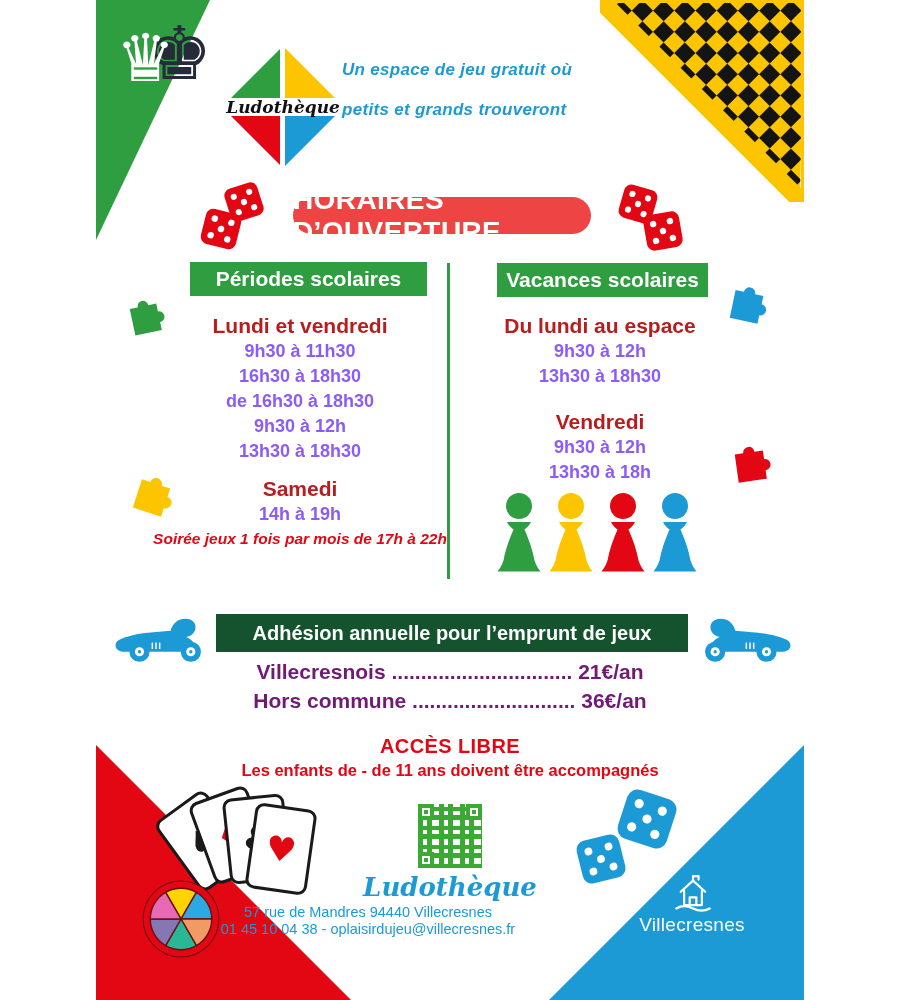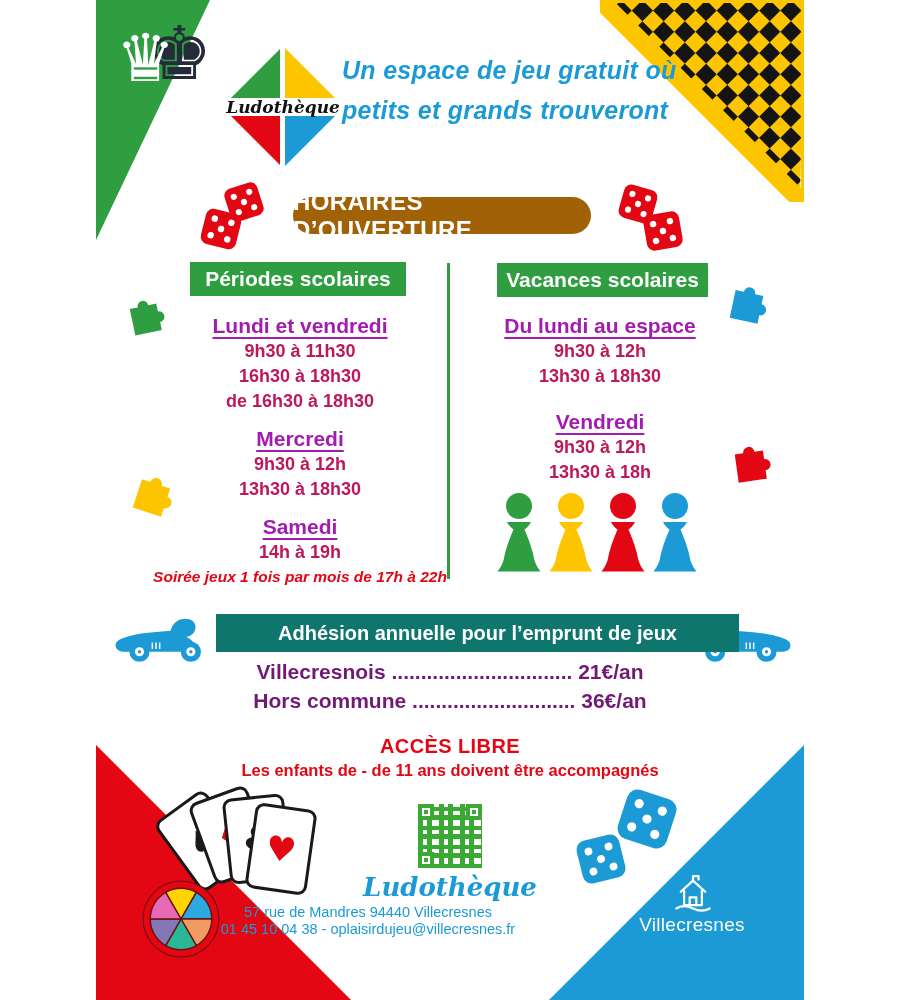--- a/index.html
+++ b/index.html
@@ -21,38 +21,38 @@
   
   .logo{left:222px;top:46px;width:122px;height:122px;}
   .logo .diamond{position:absolute;inset:0;
      background:conic-gradient(#fdc500 0 25%,#1b9ad6 0 50%,#e30613 0 75%,#2f9e41 0 100%);
      clip-path:polygon(50% 0,100% 50%,50% 100%,0 50%);}
   .logo .band-h{position:absolute;left:-4px;right:-4px;top:52px;height:18px;background:#fff;}
   .logo .band-v{position:absolute;top:-4px;bottom:-4px;left:58px;width:5px;background:#fff;}
   .logo .logo-text{position:absolute;left:-10px;right:-10px;top:51px;text-align:center;
      font-size:17px;color:#111;}
 
-  .headline{left:342px;top:50px;width:350px;color:#1b9ad6;font-size:25px;line-height:40px;
+  .headline{left:342px;top:50px;width:350px;color:#1b9ad6;font-size:17px;line-height:40px;
      font-weight:bold;font-style:italic;letter-spacing:.3px;}
 
-  .banner-red{left:293px;top:197px;width:298px;height:37px;background:#a16207;border-radius:19px;
-     color:#fff;font-weight:bold;font-size:24px;display:flex;align-items:center;justify-content:center;
+  .banner-red{left:293px;top:197px;width:298px;height:37px;background:#ef4444;border-radius:19px;
+     color:#fff;font-weight:bold;font-size:28px;display:flex;align-items:center;justify-content:center;
      letter-spacing:.4px;}
 
   .col-header{height:34px;background:#2f9e41;color:#fff;font-weight:bold;font-size:21px;
      display:flex;align-items:center;justify-content:center;}
   .divider{left:447px;top:263px;width:3px;height:316px;background:#2f9e41;}
 
   .col{text-align:center;}
-  .day{color:#a21caf;font-weight:bold;font-size:21px;text-decoration:underline;
+  .day{color:#b91c1c;font-weight:bold;font-size:21px;
        text-decoration-thickness:2px;text-underline-offset:4px;margin-top:14px;}
-  .time{color:#be185d;font-weight:bold;font-size:18px;line-height:1.22;margin-top:3px;}
+  .time{color:#8b5cf6;font-weight:bold;font-size:18px;line-height:1.22;margin-top:3px;}
   .note{color:#e30613;font-weight:bold;font-style:italic;font-size:15.5px;margin-top:4px;white-space:nowrap;}
 
-  .banner-blue{left:216px;top:614px;width:523px;height:38px;background:#0f766e;color:#fff;
+  .banner-blue{left:216px;top:614px;width:472px;height:38px;background:#14532d;color:#fff;
      font-weight:bold;font-size:20px;display:flex;align-items:center;justify-content:center;}
 
   .pricing{left:200px;top:658px;width:500px;text-align:center;color:#701a75;
      font-weight:bold;font-size:21px;line-height:1.38;}
   .access{left:150px;top:735px;width:600px;text-align:center;color:#e30613;}
   .access-title{font-weight:bold;font-size:20px;letter-spacing:.4px;}
   .access-note{font-weight:bold;font-size:16.5px;margin-top:3px;}
 
   
   .qr{left:418px;top:804px;width:64px;height:64px;background-color:#fff;
@@ -135,30 +135,29 @@
     <rect x="1" y="1" width="38" height="38" rx="8" fill="currentColor"></rect>
     <circle cx="11" cy="11" r="3.4" fill="#fff"></circle>
       <circle cx="29" cy="11" r="3.4" fill="#fff"></circle>
     <circle cx="20" cy="20" r="3.4" fill="#fff"></circle>
     <circle cx="11" cy="29" r="3.4" fill="#fff"></circle>
       <circle cx="29" cy="29" r="3.4" fill="#fff"></circle>
   </svg>
 
   <div class="abs banner-red">HORAIRES D’OUVERTURE</div>
 
-  <div class="abs col-header" style="left:190px;top:262px;width:216px;">Périodes scolaires</div>
+  <div class="abs col-header" style="left:190px;top:262px;width:237px;">Périodes scolaires</div>
   <div class="abs col-header" style="left:497px;top:263px;width:211px;">Vacances scolaires</div>
   <div class="abs divider"></div>
 
   <div class="abs col" style="left:150px;top:300px;width:300px;">
     <div class="day">Lundi et vendredi</div>
     <div class="time">9h30 à 11h30</div>
     <div class="time">16h30 à 18h30</div>
     <div class="time">de 16h30 à 18h30</div>
-    <div class="day">Mercredi</div>
     <div class="time">9h30 à 12h</div>
     <div class="time">13h30 à 18h30</div>
     <div class="day">Samedi</div>
     <div class="time">14h à 19h</div>
     <div class="note">Soirée jeux 1 fois par mois de 17h à 22h</div>
   </div>
 
   <div class="abs col" style="left:470px;top:300px;width:260px;">
     <div class="day">Du lundi au espace</div>
     <div class="time">9h30 à 12h</div>

